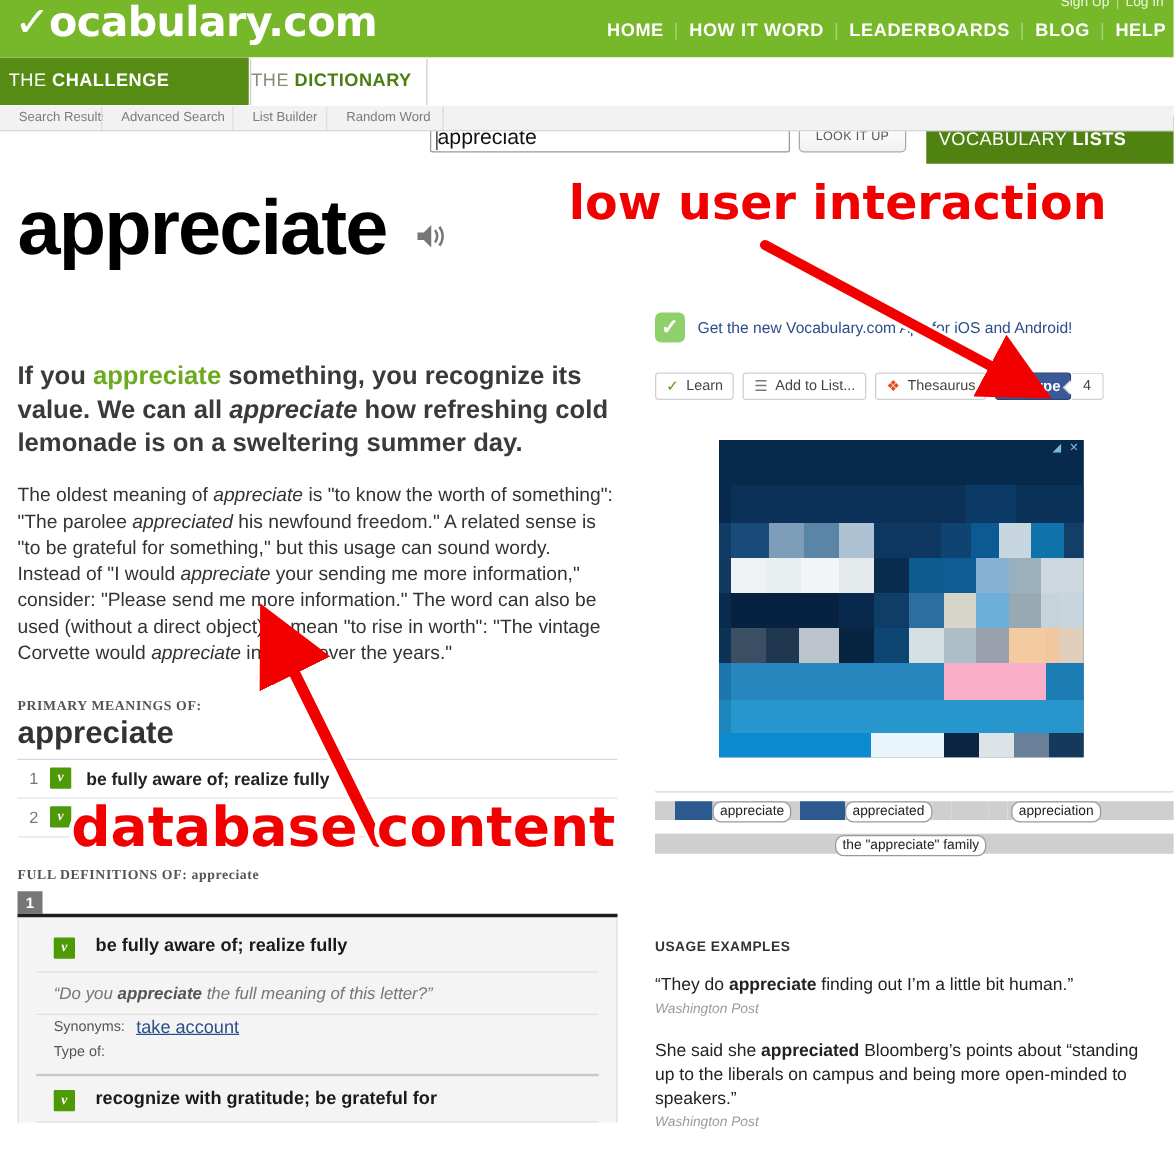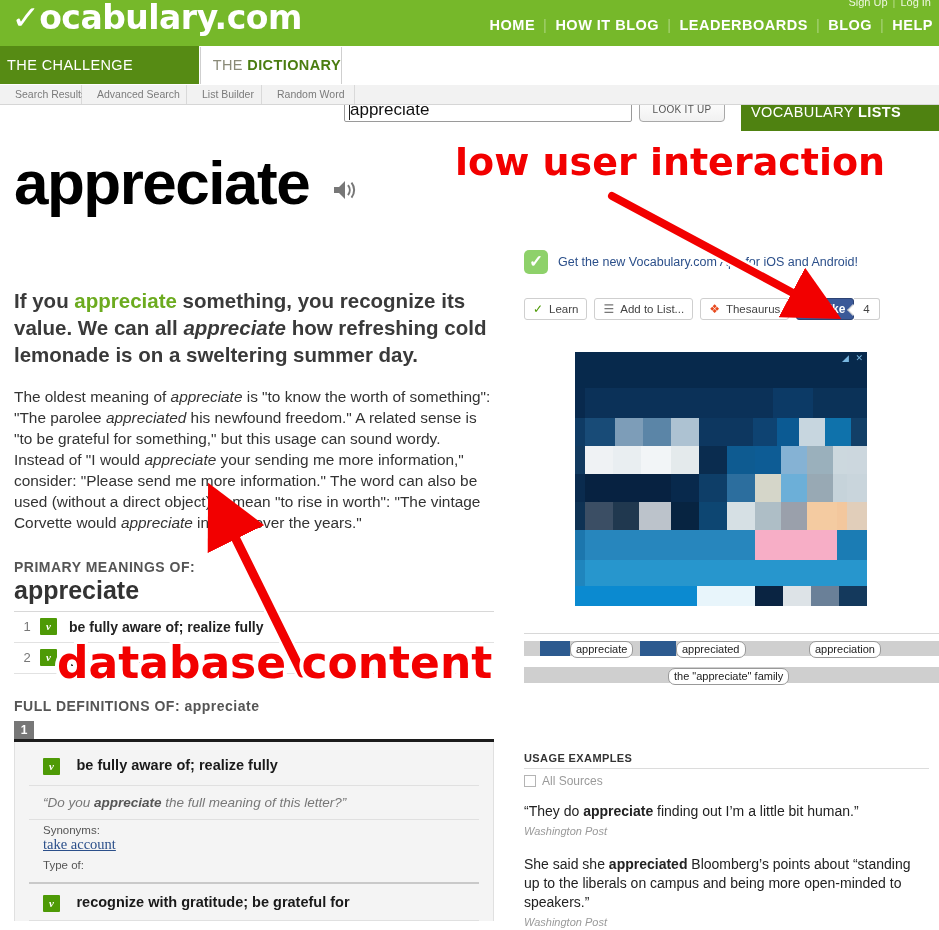--- a/index.html
+++ b/index.html
@@ -23,24 +23,24 @@
            letter-spacing:.5px;white-space:nowrap;}
   .mainnav a{color:#ffffff;text-decoration:none;margin:0 0px;}
   .mainnav .sep{color:#a8d277;font-weight:normal;margin:0 8px;}
 
   
   .tabrow{position:absolute;left:0;top:46px;width:939px;height:39px;background:#ffffff;
           border-bottom:1px solid #d2d2d2;}
   .tab-challenge{position:absolute;left:0;top:0;width:199px;height:38px;background:#568b14;
      color:#ffffff;font-size:14.5px;line-height:38px;padding-left:7px;box-sizing:border-box;
      letter-spacing:.4px;white-space:nowrap;}
-  .tab-challenge b{font-weight:normal;}
+  .tab-challenge b{font-weight:bold;}
   .tab-dict{position:absolute;left:200px;top:1px;width:140px;height:37px;
      background:#ffffff;border-left:1px solid #cfcfcf;border-right:1px solid #cfcfcf;
-     color:#8a8a78;font-size:14.5px;line-height:36px;text-align:right;letter-spacing:.4px;}
+     color:#8a8a78;font-size:14.5px;line-height:36px;text-align:left;letter-spacing:.4px;}
   .tab-dict b{color:#4a7d10;font-weight:bold;}
   .searchwrap{position:absolute;left:344px;top:51px;}
   .searchbox{width:288px;height:25px;box-sizing:border-box;border:1px solid #9a9a9a;
      border-radius:2px;font-size:17px;padding:0 5px;color:#111;outline:none;
      font-family:"Liberation Sans", sans-serif;background:#fff;}
   .caret{position:absolute;left:349px;top:54px;width:1px;height:20px;background:#222;}
   .lookup{position:absolute;left:639px;top:51px;width:86px;height:25px;box-sizing:border-box;
      background:linear-gradient(#ffffff,#f1f1f1);border:1px solid #a8a8a8;border-radius:4px;
      font-size:10px;color:#555;letter-spacing:.3px;cursor:pointer;
      font-family:"Liberation Sans", sans-serif;}
@@ -61,22 +61,22 @@
   .headword{font-family:"Liberation Sans", sans-serif;font-size:62px;font-weight:bold;
      color:#000;line-height:1;letter-spacing:-1.5px;display:inline-block;vertical-align:middle;}
   .speaker{display:inline-block;vertical-align:middle;margin-left:18px;margin-top:18px;}
   .blurb{margin-top:32px;font-size:20.5px;line-height:27px;font-weight:bold;color:#3a3a3a;
      width:480px;}
   .blurb .hw{color:#6cab1f;}
   .blurb i{font-style:italic;}
   .longdef{margin-top:18px;font-size:15.4px;line-height:21px;color:#333;width:480px;}
   .longdef i{font-style:italic;}
 
-  .seclabel{font-size:14px;font-weight:bold;color:#555;letter-spacing:.5px;
-     font-family:Liberation Sans, sans-serif;}
+  .seclabel{font-size:11px;font-weight:bold;color:#555;letter-spacing:.5px;
+     font-family:Liberation Serif, serif;}
   .pm-wrap{margin-top:26px;}
   .pm-word{font-size:25px;font-weight:bold;color:#333;margin-top:2px;line-height:1.1;}
   .pm-list{margin-top:6px;border-top:1px solid #d8d8d8;width:480px;}
   .pm-row{display:flex;align-items:center;height:30px;border-bottom:1px solid #e2e2e2;
      font-size:14px;}
   .pm-num{width:26px;text-align:center;color:#777;font-size:13px;}
   .pm-pos{display:inline-block;width:17px;height:17px;background:#4e9a06;color:#fff;
      font-size:11px;font-style:italic;font-weight:bold;text-align:center;line-height:17px;
      border-radius:1px;margin-right:12px;font-family:"Liberation Serif", serif;}
   .pm-text{font-weight:bold;color:#222;font-size:14px;}
@@ -85,23 +85,23 @@
   .fd-badge{margin-top:7px;width:20px;height:18px;background:#777;color:#fff;font-size:12px;
      font-weight:bold;text-align:center;line-height:18px;}
   .fd-rule{width:480px;height:3px;background:#1c1c1c;margin-top:0px;}
   .fd-body{width:480px;background:#f4f4f4;border-left:1px solid #e0e0e0;
      border-right:1px solid #e0e0e0;padding:10px 0 0 0;box-sizing:border-box;}
   .fd-sense{padding:4px 0 10px 28px;}
   .fd-sense .st{font-weight:bold;font-size:14.5px;color:#1a1a1a;}
   .fd-divider{height:1px;background:#e0e0e0;margin:0 14px;}
   .fd-quote{padding:9px 0 9px 28px;font-style:italic;color:#777;font-size:13.5px;}
   .fd-quote b{color:#555;font-style:italic;}
-  .fd-meta{padding:2px 0 2px 28px;display:flex;font-size:13px;flex-direction:column;}
+  .fd-meta{padding:2px 0 2px 28px;display:flex;font-size:13px;}
   .fd-meta .k{color:#555;width:66px;flex:none;font-size:11.5px;padding-top:2px;}
-  .fd-meta .v a{color:#2b4f8a;text-decoration:underline;font-size:14.5px;font-family:Liberation Serif, serif;}
+  .fd-meta .v a{color:#2b4f8a;text-decoration:underline;font-size:14.5px;}
   .fd-meta .v .gloss{color:#222;font-size:13.5px;display:block;margin-top:1px;padding-left:2px;}
 
   
   .rightcol{position:absolute;left:524px;top:248px;width:405px;}
   .appbar{display:flex;align-items:center;height:28px;}
   .appicon{width:24px;height:24px;background:#8ed16a;border-radius:5px;color:#fff;
      text-align:center;line-height:23px;font-size:17px;font-weight:bold;margin-right:10px;}
   .appmsg{font-size:12.5px;color:#2b4f8a;}
   .actionrow{margin-top:22px;display:flex;align-items:center;}
   .abtn{height:22px;box-sizing:border-box;border:1px solid #cfcfcf;background:#fff;
@@ -163,21 +163,21 @@
 <div class="page">
 
   <div class="topbar">
     <div class="logo">
       <span class="chk">✓</span><span>ocabulary.com</span>
     </div>
     <div class="account">
       <a>Sign Up</a><span class="sep">|</span><a>Log In</a>
     </div>
     <div class="mainnav">
-      <a>HOME</a><span class="sep">|</span><a>HOW IT BLOG</a><span class="sep">|</span><a>LEADERBOARDS</a><span class="sep">|</span><a>BLOG</a><span class="sep">|</span><a>HELP</a>
+      <a>HOME</a><span class="sep">|</span><a>HOW IT WORD</a><span class="sep">|</span><a>LEADERBOARDS</a><span class="sep">|</span><a>BLOG</a><span class="sep">|</span><a>HELP</a>
     </div>
   </div>
 
   <div class="tabrow">
     <div class="tab-challenge">
       <span>THE </span><b>CHALLENGE</b>
     </div>
     <div class="tab-dict">
       <span>THE </span><b>DICTIONARY</b>
     </div>
@@ -280,21 +280,21 @@
       <div class="abtn">
         <span class="gi" style="color:#777;">☰</span>
         <span>Add to List...</span>
       </div>
       <div class="abtn">
         <span class="gi" style="color:#e8491d;">❖</span>
         <span>Thesaurus</span>
       </div>
       <div class="likebtn">
         <span class="f">f</span>
-        <span>Like</span>
+        <span>Type</span>
       </div>
       <div class="likecount">4</div>
     </div>
   </div>
 
   <div class="advert">
     <svg width="292" height="254" viewBox="0 0 292 254" shape-rendering="crispEdges">
       <rect x="0" y="0" width="292" height="254" fill="#0a2c52"></rect>
       <rect x="0" y="0" width="292" height="36" fill="#07294c"></rect>
       <rect x="10" y="36" width="282" height="30" fill="#0b3158"></rect>
@@ -383,24 +383,20 @@
       </div>
       <div class="wf-row2">
         <div class="wf-bar"></div>
         <div class="wf-chip" style="left:144px;top:1px;">the "appreciate" family</div>
       </div>
     </div>
   </div>
 
   <div class="ue-wrap">
     <div class="ue-title">USAGE EXAMPLES</div>
-    <div class="ue-src">
-      <span class="ue-cb"></span>
-      <span>All Sources</span>
-    </div>
 
     <div class="ue-item">
       <span>“They do </span><b>appreciate</b><span> finding out I’m a little bit human.”</span>
       <div class="ue-cite">Washington Post</div>
     </div>
 
     <div class="ue-item">
       <span>She said she </span><b>appreciated</b><span> Bloomberg’s points about “standing up to the liberals on campus and being more open-minded to speakers.”</span>
       <div class="ue-cite">Washington Post</div>
     </div>

